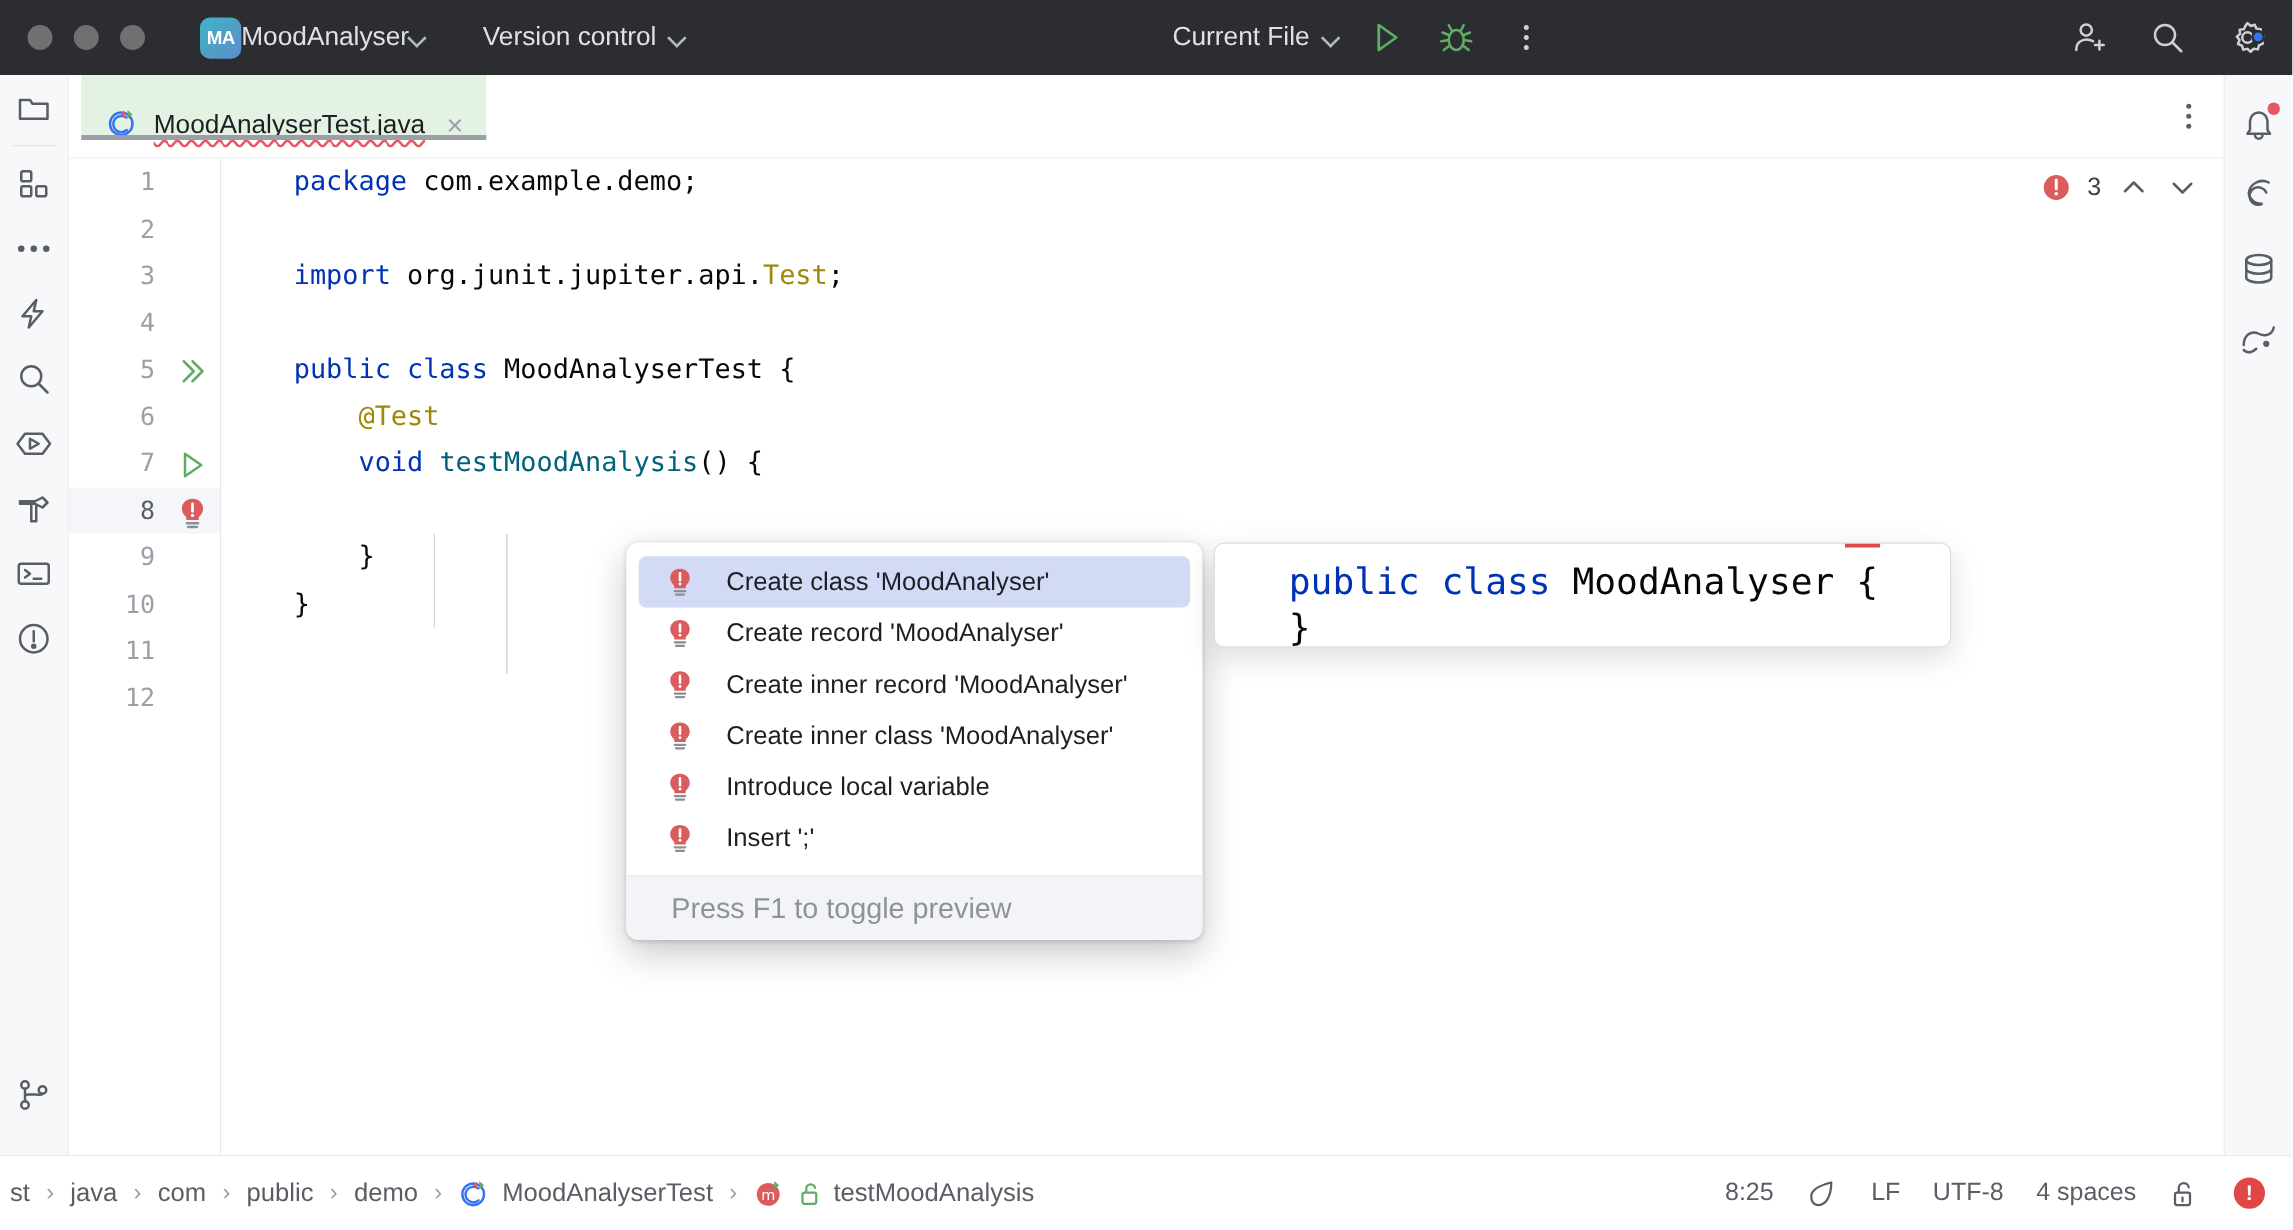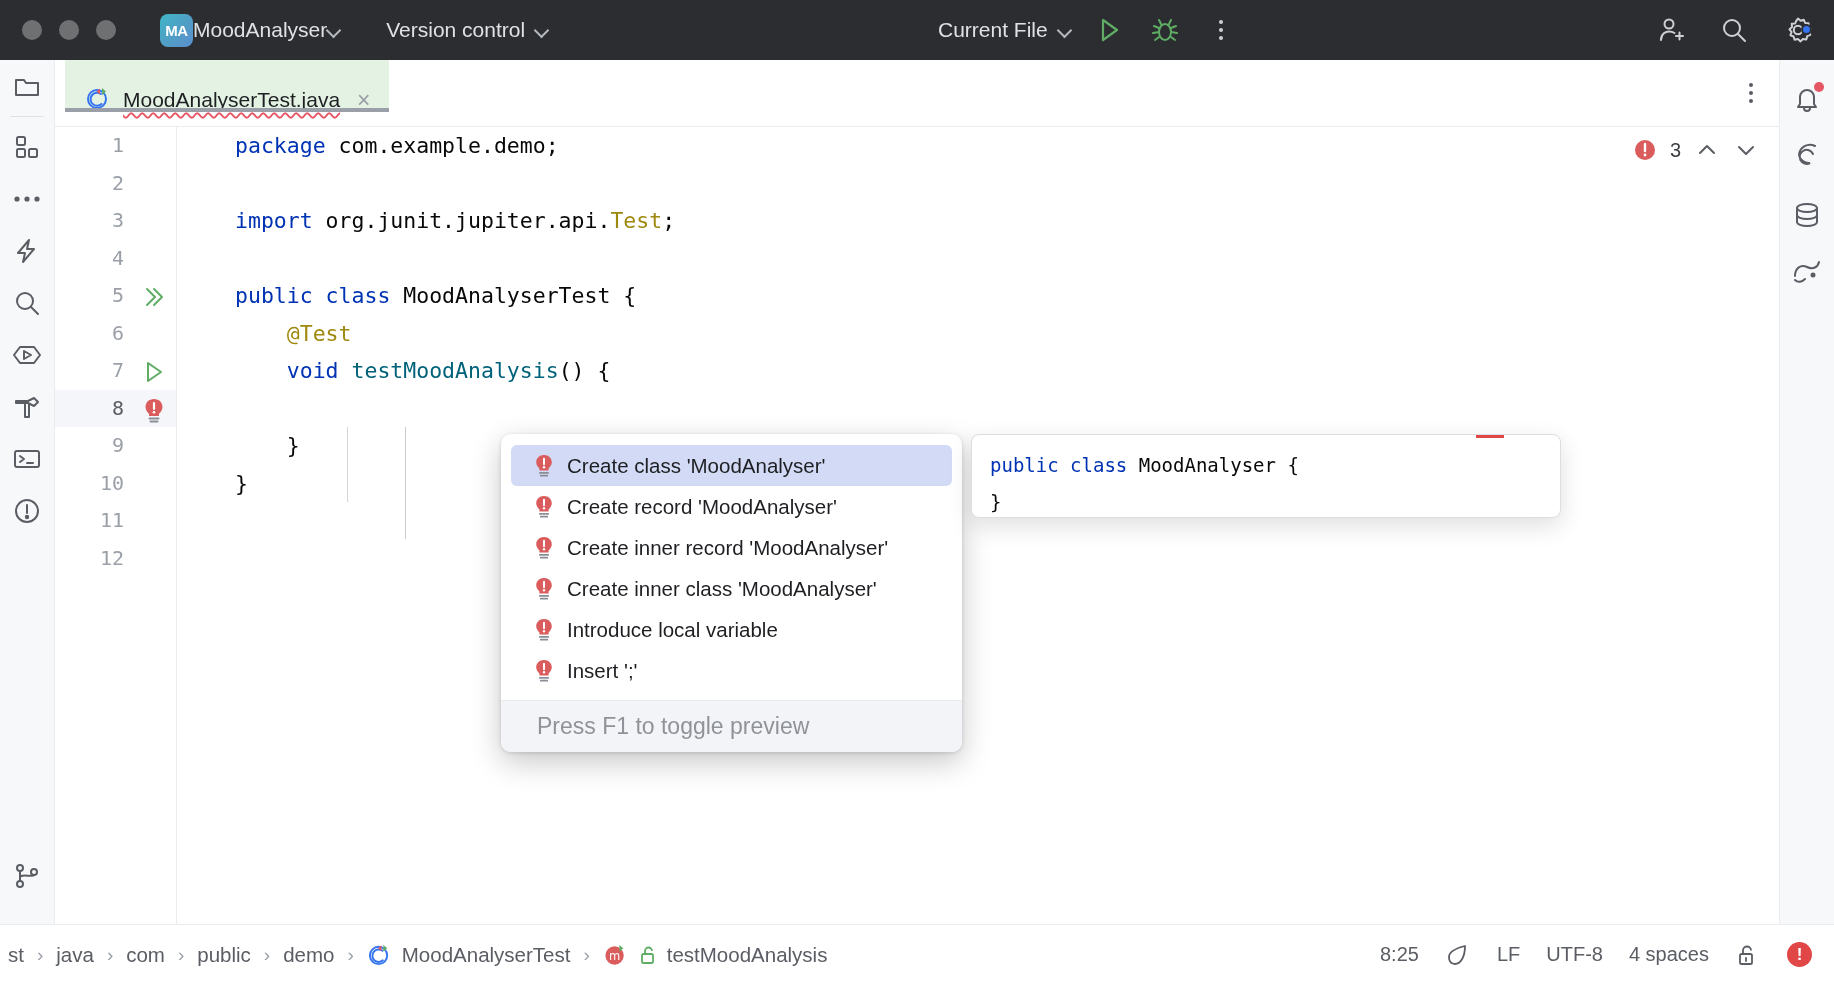--- a/index.html
+++ b/index.html
@@ -144,42 +144,42 @@
 
   
   .popup {
     position: absolute; left: 501px; top: 434px; width: 461px;
     background: #ffffff; border-radius: 10px;
     box-shadow: 0 10px 30px rgba(0,0,0,.22), 0 1px 4px rgba(0,0,0,.14);
     overflow: hidden; font-family: "Liberation Sans", sans-serif;
   }
   .popup-list { padding: 11px 0 9px 0; }
   .pop-item {
-    display: flex; align-items: center; gap: 12px;
+    display: flex; align-items: center; gap: 26px;
     height: 41px; padding: 0 18px 0 22px; margin: 0 10px;
     border-radius: 6px;
     font-size: 20.5px; color: #1e1f22; white-space: nowrap;
   }
   .pop-item.sel { background: #d2daf5; }
   .popup-footer {
     background: #f3f4f7; border-top: 1px solid #ebecf0;
     height: 52px; display: flex; align-items: center;
     padding-left: 36px; font-size: 23px; color: #8f9399;
   }
 
   
   .preview {
     position: absolute; left: 971px; top: 434px; width: 590px; height: 84px;
     background: #ffffff; border: 1px solid #dcdee3; border-radius: 8px;
     box-shadow: 0 8px 24px rgba(0,0,0,.13);
     padding: 12px 0 0 18px;
   }
   .prev-line {
-    font-family: "DejaVu Sans Mono", monospace; font-size: 19px; color: #080808;
-    line-height: 37px; white-space: pre;
+    font-family: "DejaVu Sans Mono", monospace; font-size: 29px; color: #080808;
+    line-height: 37px; white-space: pre; margin-left: 41px;
   }
   .prev-caret {
     position: absolute; right: 56px; top: 0; width: 28px; height: 3px; background: #e14747;
   }
 
   
   .rrail {
     position: absolute; right: 0; top: 60px; width: 55px; height: 864px;
     background: #f7f8fa; border-left: 1px solid #ebecf0;
     display: flex; flex-direction: column; align-items: center;

